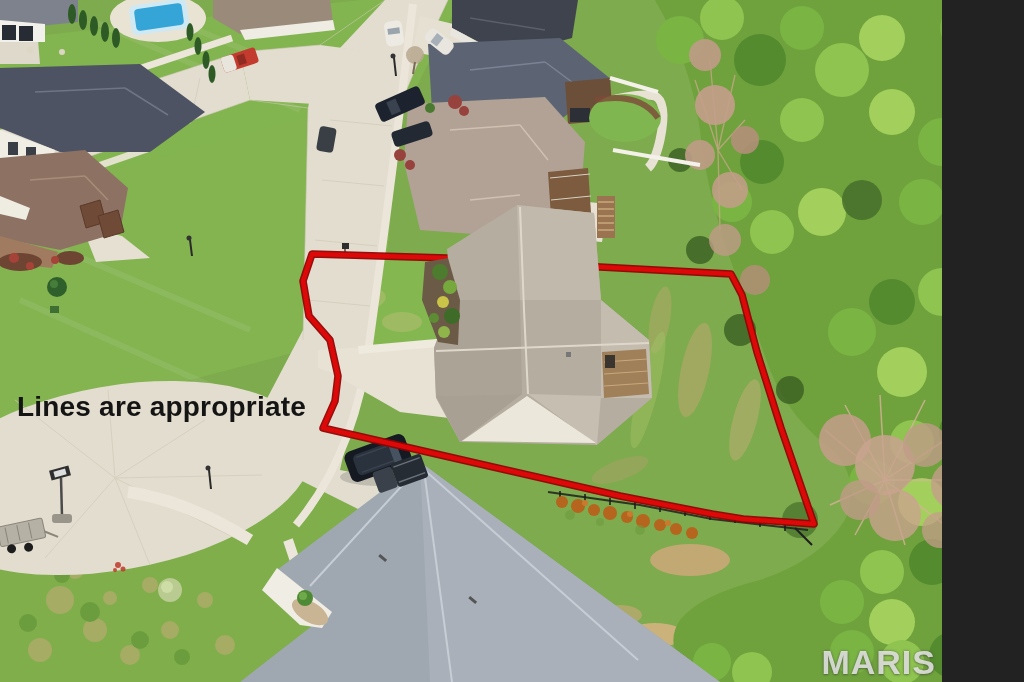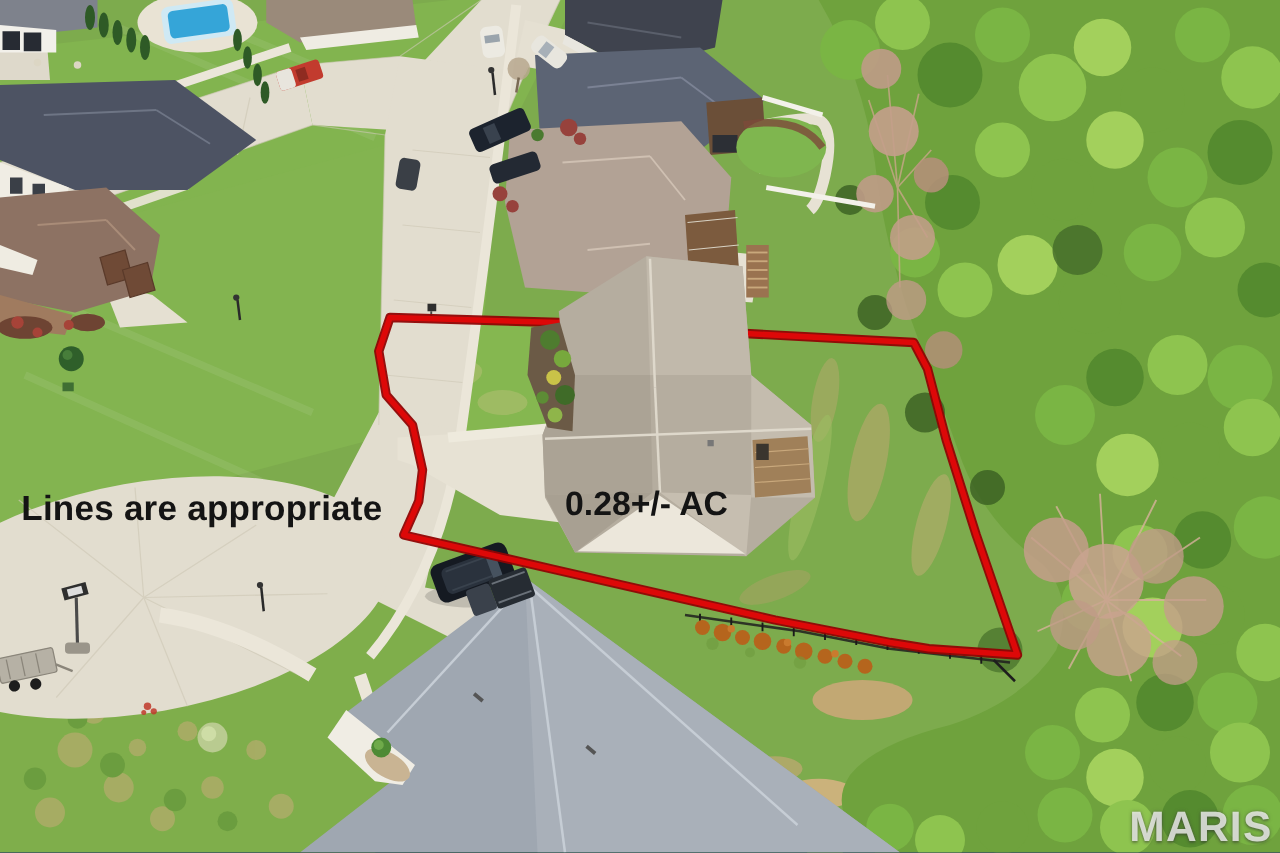--- a/index.html
+++ b/index.html
@@ -1,18 +1,18 @@
 <!DOCTYPE html>
 <html><head>
 <meta charset="utf-8">
 <style>
   html,body{margin:0;padding:0;background:#222;}
   .stage{
-    position:relative;width:1024px;height:682px;overflow:hidden;
-    background:#3b82f6;font-family:"Liberation Sans",sans-serif;
+    position:relative;width:942px;height:682px;overflow:hidden;
+    background:#0f766e;font-family:"Liberation Sans",sans-serif;
   }
   .stage svg{position:absolute;left:0;top:0;}
   .overlay-text{
     position:absolute;font-weight:bold;color:#141414;line-height:1;
     white-space:nowrap;user-select:none;
   }
   .note-text{left:17px;top:393px;font-size:28px;letter-spacing:.2px;}
   .acreage-label{left:452px;top:390px;font-size:27px;}
   .watermark-text{
     right:6px;bottom:3px;font-size:34px;font-weight:bold;letter-spacing:1px;
@@ -520,15 +520,14 @@
           <circle cx="450" cy="287" r="7" fill="#77a83d"></circle>
       <circle cx="443" cy="302" r="6" fill="#c9c348"></circle>
           <circle cx="452" cy="316" r="8" fill="#3f6b28"></circle>
       <circle cx="444" cy="332" r="6" fill="#8fb54a"></circle>
           <circle cx="434" cy="318" r="5" fill="#5d8c35"></circle>
     </g>
   </g>
 </svg>
 
 <div class="overlay-text note-text">Lines are appropriate</div>
-<div class="overlay-text acreage-label">0.28+/- AC</div>
 <div class="overlay-text watermark-text">MARIS</div>
 </div>
 
 </body></html>

